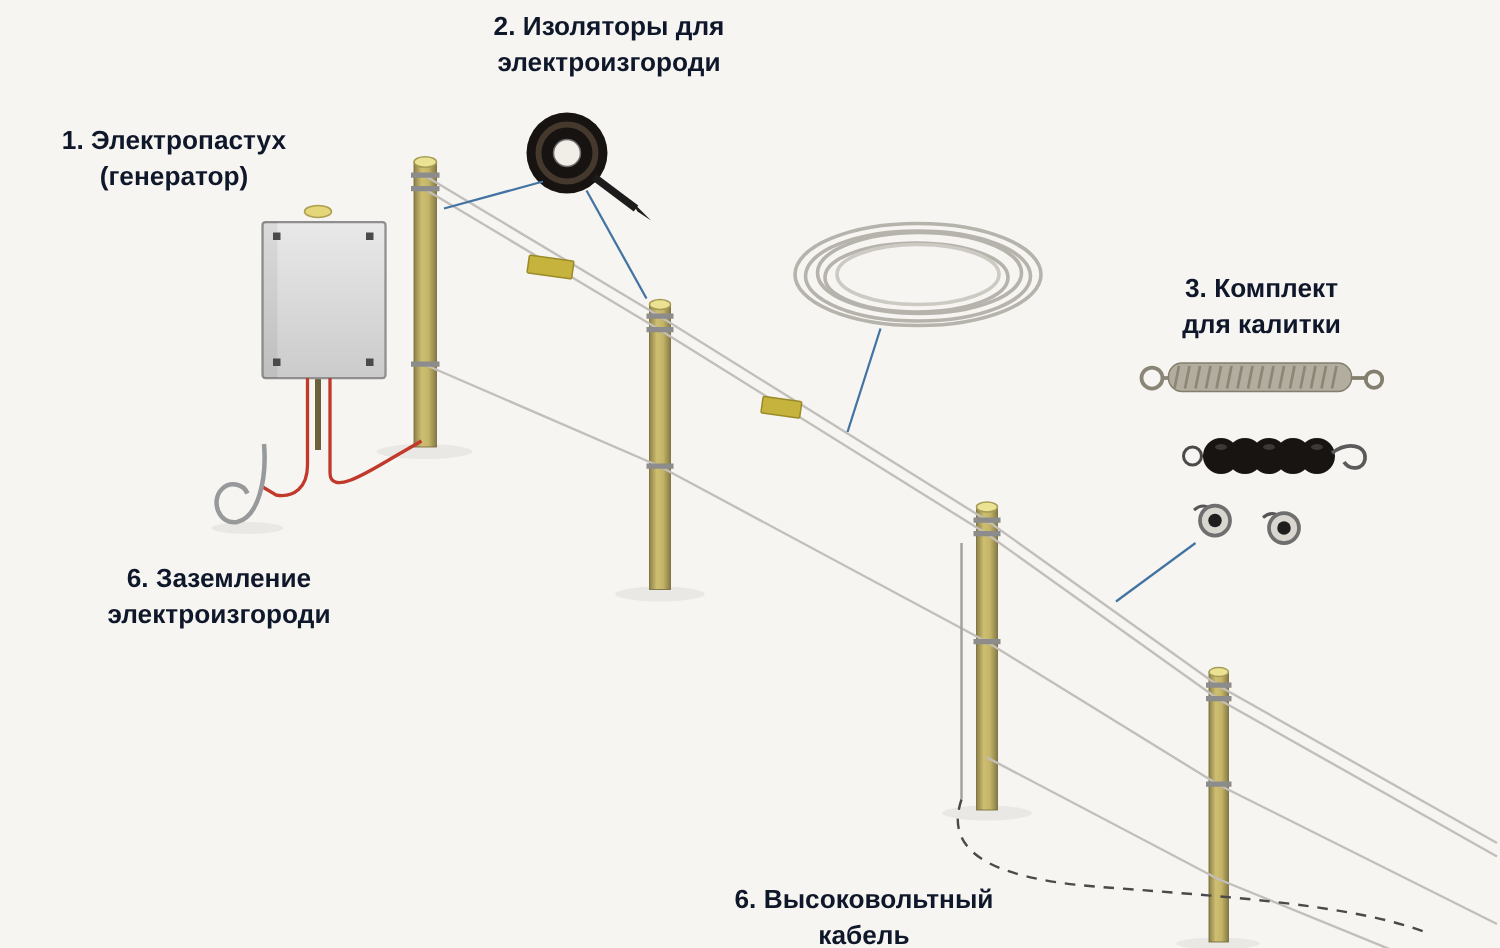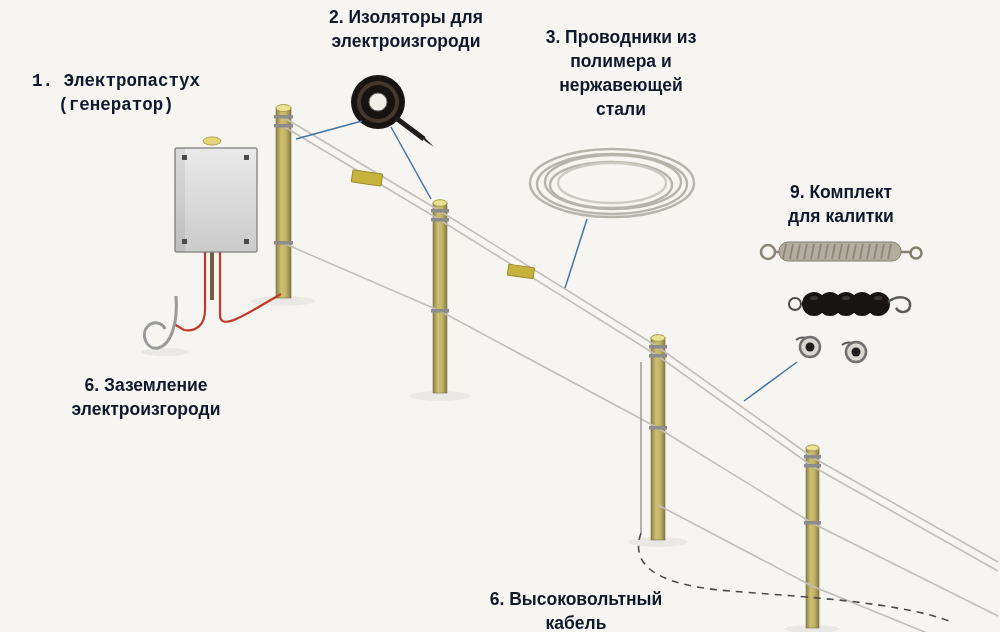--- a/index.html
+++ b/index.html
@@ -185,28 +185,24 @@
     </g>
 
     <g stroke="#4273a3" stroke-width="1.5">
       <line x1="362" y1="121" x2="296" y2="139"></line>
       <line x1="391" y1="127" x2="431" y2="199"></line>
       <line x1="587" y1="219" x2="565" y2="288"></line>
       <line x1="797" y1="362" x2="744" y2="401"></line>
     </g>
   </svg>
 
-  <div class="label" style="left:116px;top:69px;font-family:Liberation Mono, monospace;">1. Электропастух
+  <div class="label" style="left:116px;top:81px;">1. Электропастух
 (генератор)</div>
   <div class="label" style="left:406px;top:5px;">2. Изоляторы для
 электроизгороди</div>
-  <div class="label" style="left:621px;top:25px;">3. Проводники из
-полимера и
-нержавеющей
-стали</div>
-  <div class="label" style="left:841px;top:180px;">9. Комплект
+  <div class="label" style="left:841px;top:180px;">3. Комплект
 для калитки</div>
   <div class="label" style="left:146px;top:373px;">6. Заземление
 электроизгороди</div>
   <div class="label" style="left:576px;top:587px;">6. Высоковольтный
 кабель</div>
 
 </div>
 
 </body></html>

